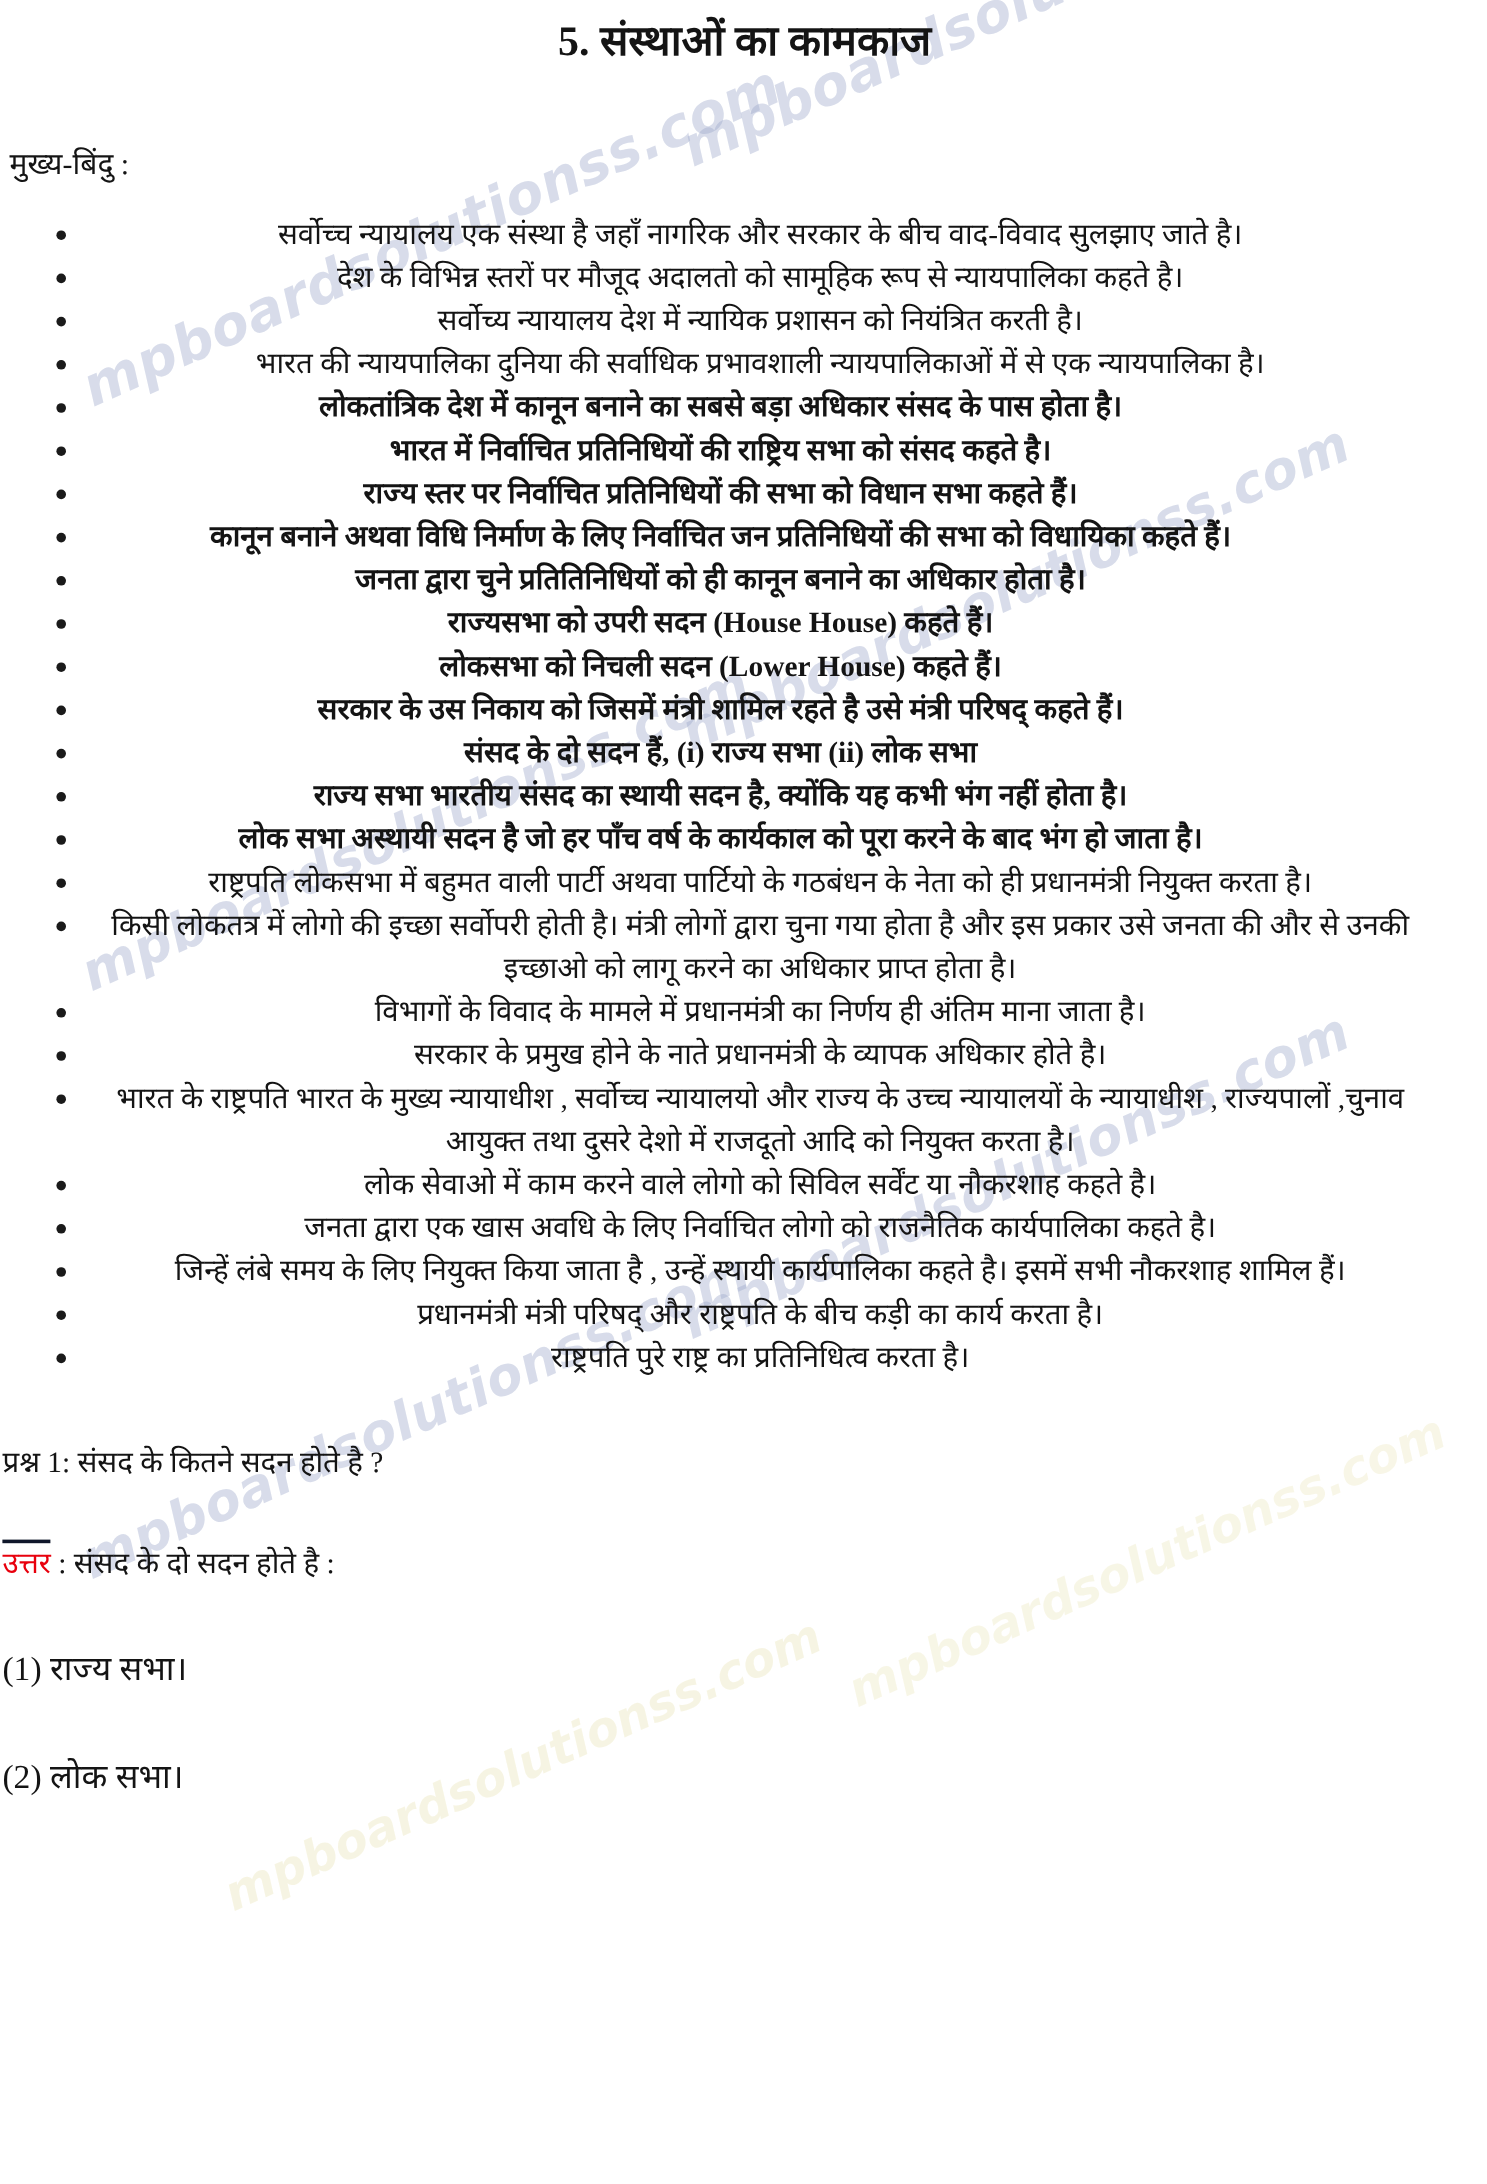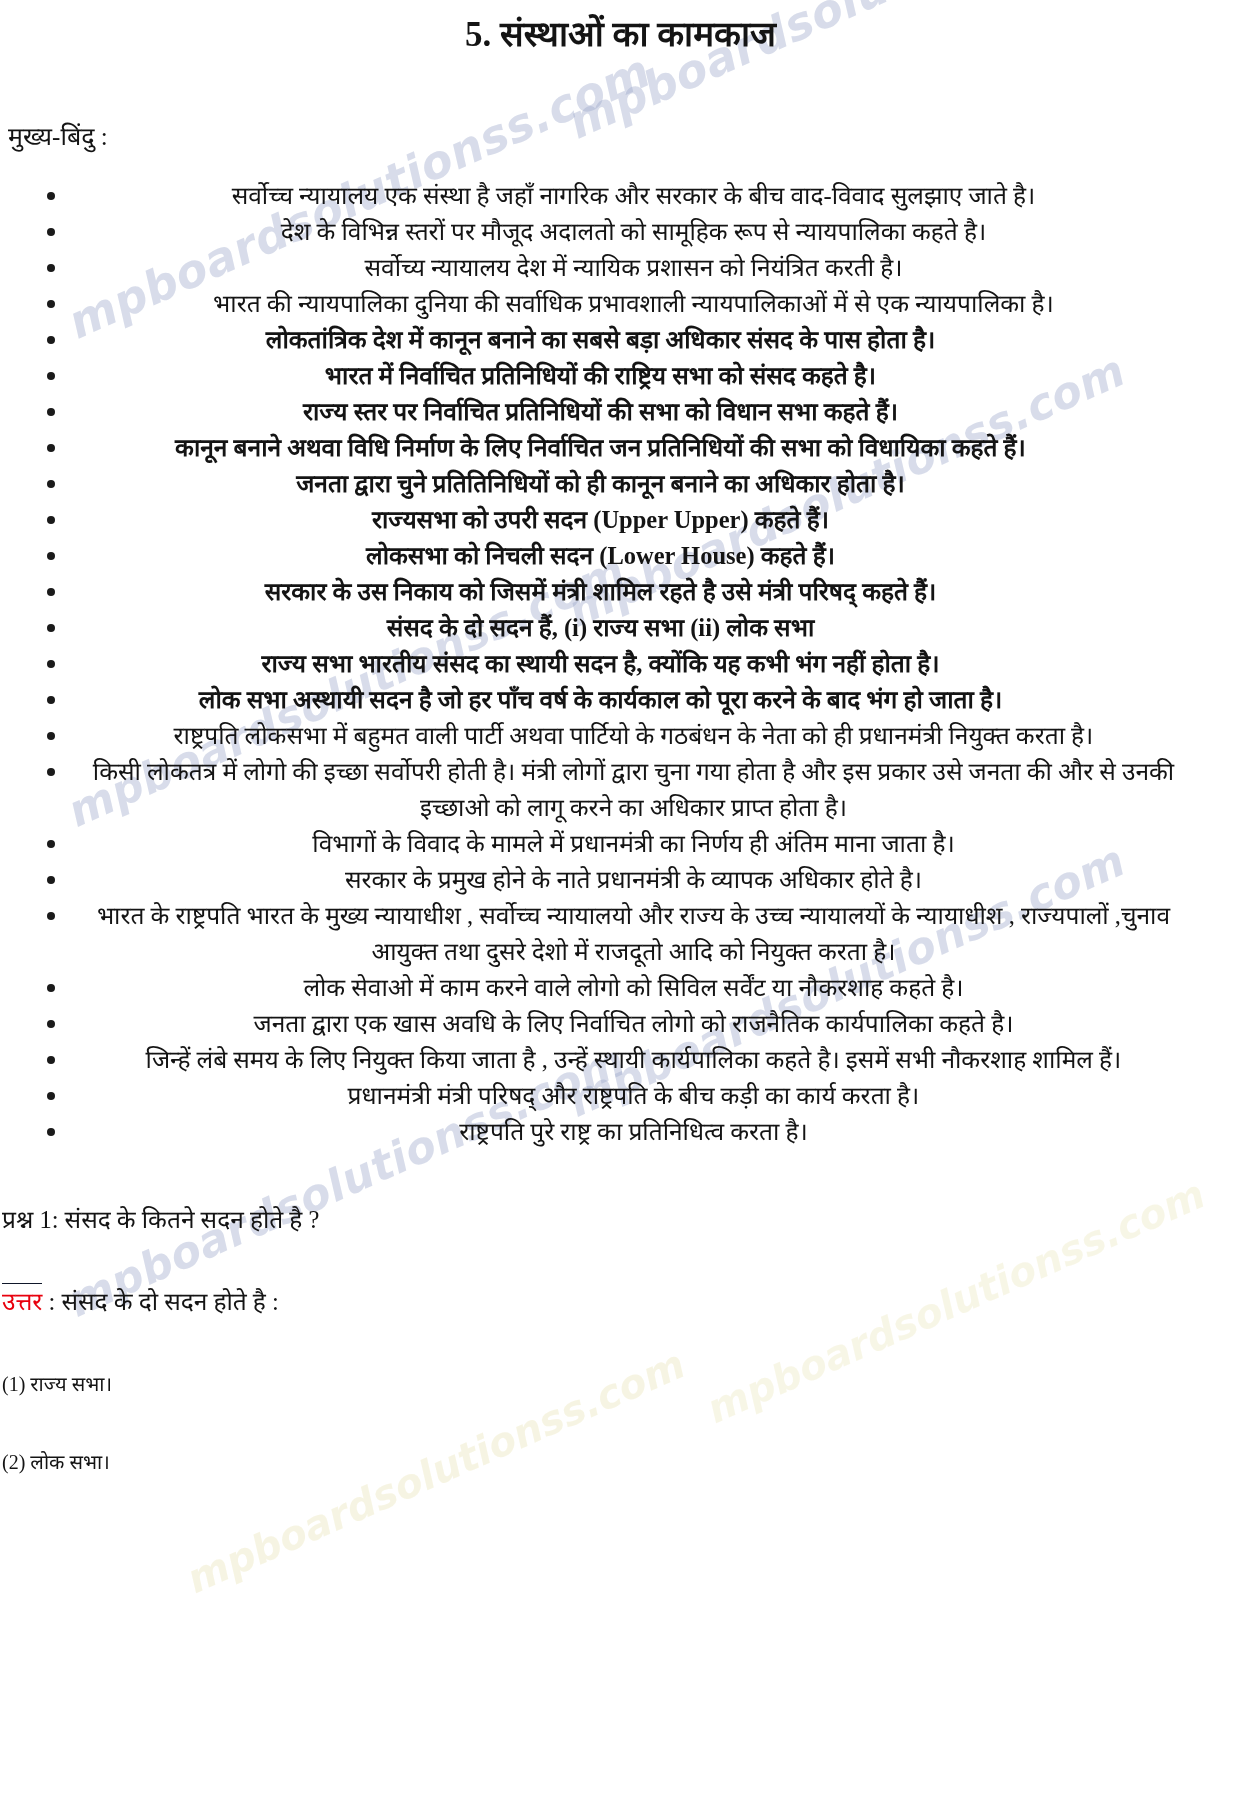--- a/index.html
+++ b/index.html
@@ -114,26 +114,26 @@
     margin: 0 0 0 2px;
     line-height: 1.5;
   }
   .answer-line {
     font-size: 24.5px;
     margin: 44px 0 0 2px;
     line-height: 1.5;
   }
   .answer-tag {
     color: #e8000d;
-    border-top: 1px solid #0f172a;
+    border-top: 3px solid #0f172a;
     padding-top: 0px;
     display: inline-block;
   }
   .answer-item {
-    font-size: 20px;
+    font-size: 28px;
     margin: 48px 16px 0 2px;
     line-height: 1.5;
   }
 </style>
 </head>
 <body>
 
 <div class="page">
 
   <div class="watermark-layer">
@@ -156,21 +156,21 @@
     <ul class="points" id="points-list">
         <li><span>सर्वोच्च न्यायालय एक संस्था है जहाँ नागरिक और सरकार के बीच वाद-विवाद सुलझाए जाते है।</span></li>
         <li><span> देश के विभिन्न स्तरों पर मौजूद अदालतो को सामूहिक रूप से न्यायपालिका कहते है।</span></li>
         <li><span>सर्वोच्य न्यायालय देश में न्यायिक प्रशासन को नियंत्रित करती है।</span></li>
         <li><span>भारत की न्यायपालिका दुनिया की सर्वाधिक प्रभावशाली न्यायपालिकाओं में से एक न्यायपालिका है।</span></li>
         <li class="bold"><span>लोकतांत्रिक देश में कानून बनाने का सबसे बड़ा अधिकार संसद के पास होता है।</span></li>
         <li class="bold"><span>भारत में निर्वाचित प्रतिनिधियों की राष्ट्रिय सभा को संसद कहते है।</span></li>
         <li class="bold"><span>राज्य स्तर पर निर्वाचित प्रतिनिधियों की सभा को विधान सभा कहते हैं।</span></li>
         <li class="bold"><span>कानून बनाने अथवा विधि निर्माण के लिए निर्वाचित जन प्रतिनिधियों की सभा को विधायिका कहते हैं।</span></li>
         <li class="bold"><span>जनता द्वारा चुने प्रतितिनिधियों को ही कानून बनाने का अधिकार होता है।</span></li>
-        <li class="bold"><span>राज्यसभा को उपरी सदन (Upper Upper) कहते हैं।</span></li>
+        <li class="bold"><span>राज्यसभा को उपरी सदन (House House) कहते हैं।</span></li>
         <li class="bold"><span>लोकसभा को निचली सदन (Lower House) कहते हैं।</span></li>
         <li class="bold"><span>सरकार के उस निकाय को जिसमें मंत्री शामिल रहते है उसे मंत्री परिषद् कहते हैं।</span></li>
         <li class="bold"><span>संसद के दो सदन हैं, (i) राज्य सभा (ii) लोक सभा</span></li>
         <li class="bold"><span>राज्य सभा भारतीय संसद का स्थायी सदन है, क्योंकि यह कभी भंग नहीं होता है।</span></li>
         <li class="bold"><span>लोक सभा अस्थायी सदन है जो हर पाँच वर्ष के कार्यकाल को पूरा करने के बाद भंग हो जाता है।</span></li>
         <li><span>राष्ट्रपति लोकसभा में बहुमत वाली पार्टी अथवा पार्टियो के गठबंधन के नेता को ही प्रधानमंत्री नियुक्त करता है।</span></li>
         <li><span>किसी लोकतत्र में लोगो की इच्छा सर्वोपरी होती है। मंत्री लोगों द्वारा चुना गया होता है  और इस प्रकार उसे जनता की और से उनकी इच्छाओ को लागू करने का अधिकार प्राप्त होता है।</span></li>
         <li><span>विभागों के विवाद के मामले में प्रधानमंत्री का निर्णय ही अंतिम माना जाता है।</span></li>
         <li><span>सरकार के प्रमुख होने के नाते प्रधानमंत्री के व्यापक अधिकार होते है।</span></li>
         <li><span>भारत के राष्ट्रपति भारत के मुख्य न्यायाधीश , सर्वोच्च न्यायालयो और राज्य के उच्च न्यायालयों के न्यायाधीश , राज्यपालों ,चुनाव आयुक्त तथा दुसरे देशो में राजदूतो आदि को नियुक्त करता है।</span></li>

